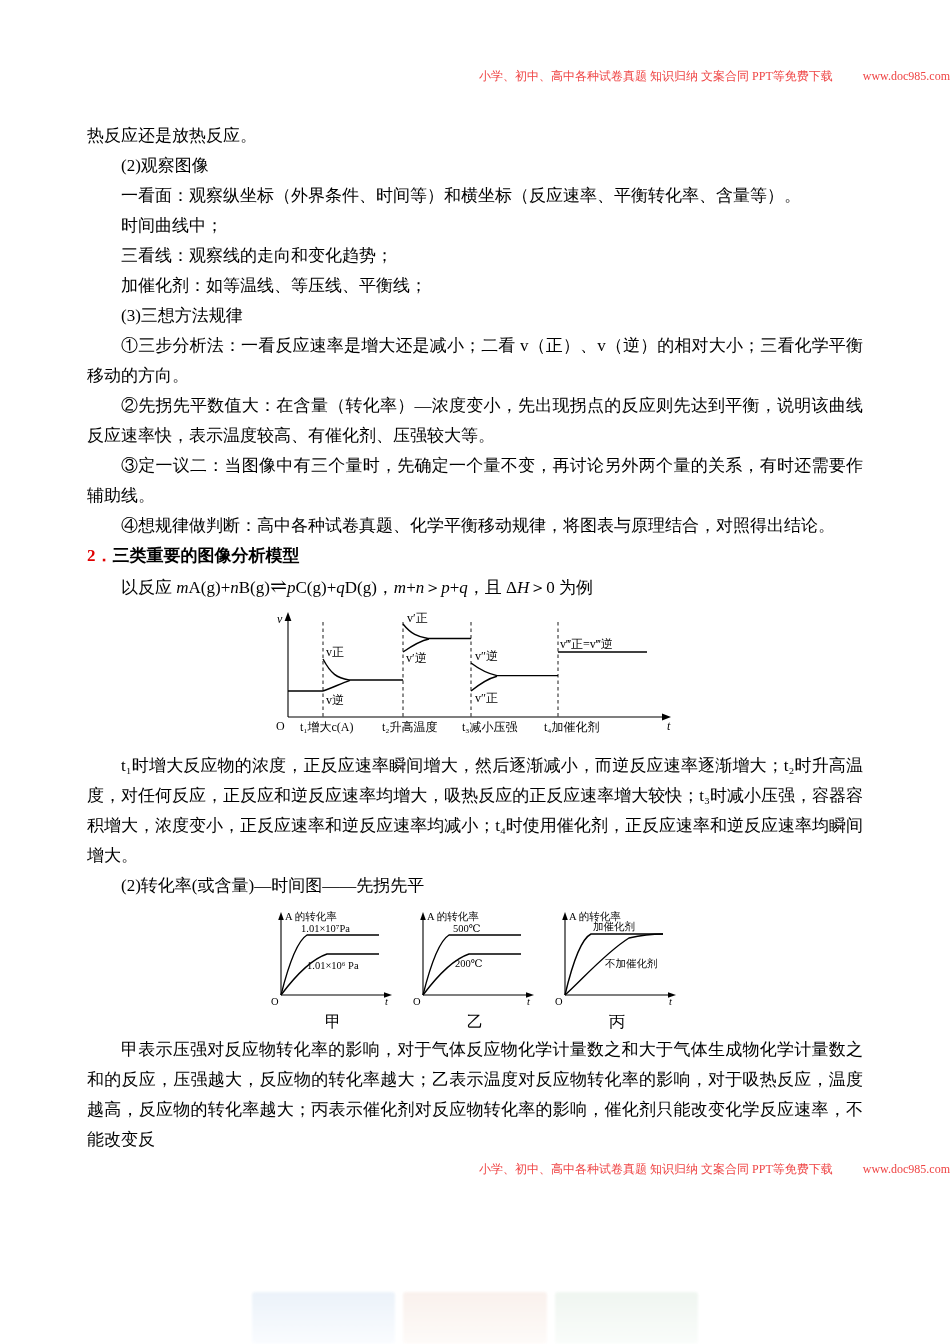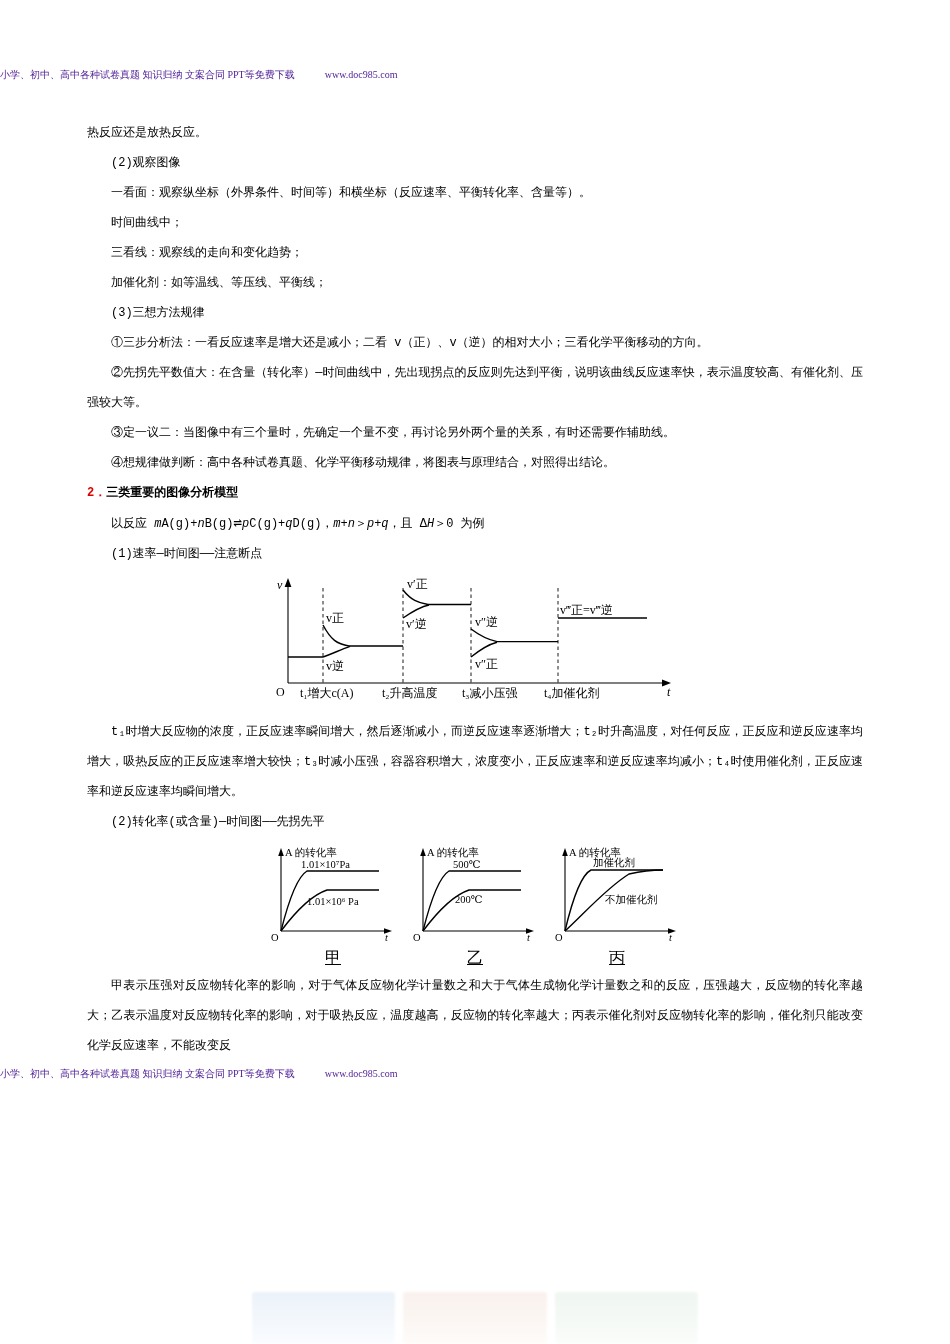--- a/index.html
+++ b/index.html
@@ -1,36 +1,36 @@
 <!DOCTYPE html>
 <html><head>
 <meta charset="utf-8">
 <style>
   * { margin:0; padding:0; box-sizing:border-box; }
   html,body { background:#ffffff; }
   body { font-family:"Liberation Serif","DejaVu Serif",serif; color:#000; }
   .page { width:950px; height:1344px; margin:0 auto; position:relative; background:#fff; overflow:hidden; }
-  .page-header, .page-footer { text-align:left; font-size:10px; color:#4c1d95; white-space:nowrap; }
+  .page-header, .page-footer { text-align:right; font-size:12px; color:#ef4444; white-space:nowrap; }
   .page-header { padding-top:68px; }
   .page-footer { margin-top:6px; }
   .hgap { margin-left:30px; }
   .content { padding:36px 87px 0 87px; }
-  .content p { font-size:12px; line-height:30px; text-align:justify;font-family:Liberation Mono, monospace; }
+  .content p { font-size:17px; line-height:30px; text-align:justify; }
   p.indent { text-indent:2em; }
   .heading { font-weight:bold; }
   .red { color:#e00000; }
   .eq-arrow { font-size:1.2em; }
   .fig { display:flex; justify-content:center; align-items:flex-start; margin:4px 0 6px 0; }
   .fig svg text { font-size:12px; font-family:"Liberation Serif","DejaVu Serif",serif; }
   .fig svg .it { font-style:italic; }
   .ax { stroke:#000; stroke-width:1.1; fill:none; }
   .dash { stroke:#000; stroke-width:0.9; stroke-dasharray:3.5,3; fill:none; }
   .cv { stroke:#000; stroke-width:1.4; fill:none; }
   .arrowhead { fill:#000; }
-  .minis { display:flex; justify-content:center; gap:14px; margin:6px 0 2px 0;text-decoration:underline; }
+  .minis { display:flex; justify-content:center; gap:14px; margin:6px 0 2px 0; }
   .mini { width:128px; text-align:center; }
   .mini svg text { font-size:10.5px; font-family:"Liberation Serif","DejaVu Serif",serif; }
   .mini svg .it { font-style:italic; }
   .caption { font-size:16px; margin-top:1px; }
   .bottom-banner { position:absolute; left:252px; bottom:0; width:446px; height:52px;
                    display:flex; gap:8px; opacity:.4; filter:blur(1px); }
   .bottom-banner .bb { flex:1; border-radius:3px; }
   .bb.b1 { background:linear-gradient(180deg,#cfe0f2,#f4f9ff); }
   .bb.b2 { background:linear-gradient(180deg,#f2ddd3,#fdf6f1); }
   .bb.b3 { background:linear-gradient(180deg,#d9e9dc,#f4faf5); }
@@ -46,31 +46,30 @@
 
   <div class="content">
     <p>热反应还是放热反应。</p>
     <p class="indent">(2)观察图像</p>
     <p class="indent">一看面：观察纵坐标（外界条件、时间等）和横坐标（反应速率、平衡转化率、含量等）。</p>
     <p class="indent">时间曲线中；</p>
     <p class="indent">三看线：观察线的走向和变化趋势；</p>
     <p class="indent">加催化剂：如等温线、等压线、平衡线；</p>
     <p class="indent">(3)三想方法规律</p>
     <p class="indent">①三步分析法：一看反应速率是增大还是减小；二看 v（正）、v（逆）的相对大小；三看化学平衡移动的方向。</p>
-    <p class="indent">②先拐先平数值大：在含量（转化率）—时间曲线中，先出现拐点的反应则先达到平衡，说明该曲线反应速率快，表示温度较高、有催化剂、压强较大等。</p>
+    <p class="indent">②先拐先平数值大：在含量（转化率）—浓度变小，先出现拐点的反应则先达到平衡，说明该曲线反应速率快，表示温度较高、有催化剂、压强较大等。</p>
     <p class="indent">③定一议二：当图像中有三个量时，先确定一个量不变，再讨论另外两个量的关系，有时还需要作辅助线。</p>
     <p class="indent">④想规律做判断：高中各种试卷真题、化学平衡移动规律，将图表与原理结合，对照得出结论。</p>
 
     <p class="heading">
       <span class="red">2．</span><span>三类重要的图像分析模型</span>
     </p>
 
     <p class="indent"><span>以反应 </span><span style="font-style: italic;">m</span><span>A(g)+</span><span style="font-style: italic;">n</span><span>B(g)</span><span class="eq-arrow">⇌</span><span style="font-style: italic;">p</span><span>C(g)+</span><span style="font-style: italic;">q</span><span>D(g)，</span><span style="font-style: italic;">m</span><span>+</span><span style="font-style: italic;">n</span><span>＞</span><span style="font-style: italic;">p</span><span>+</span><span style="font-style: italic;">q</span><span>，且 Δ</span><span style="font-style: italic;">H</span><span>＞0 为例</span></p>
 
-    <p class="indent">(1)速率—时间图——注意断点</p>
 
     <div class="fig">
       <svg width="402" height="138" viewBox="0 0 402 138">
 
         <line class="ax" x1="14" y1="110" x2="390" y2="110"></line>
         <line class="ax" x1="14" y1="110" x2="14" y2="12"></line>
         <polygon class="arrowhead" points="397,110 388,106.6 388,113.4"></polygon>
         <polygon class="arrowhead" points="14,5 10.6,14 17.4,14"></polygon>
 
         <line class="dash" x1="49" y1="15" x2="49" y2="110"></line>

